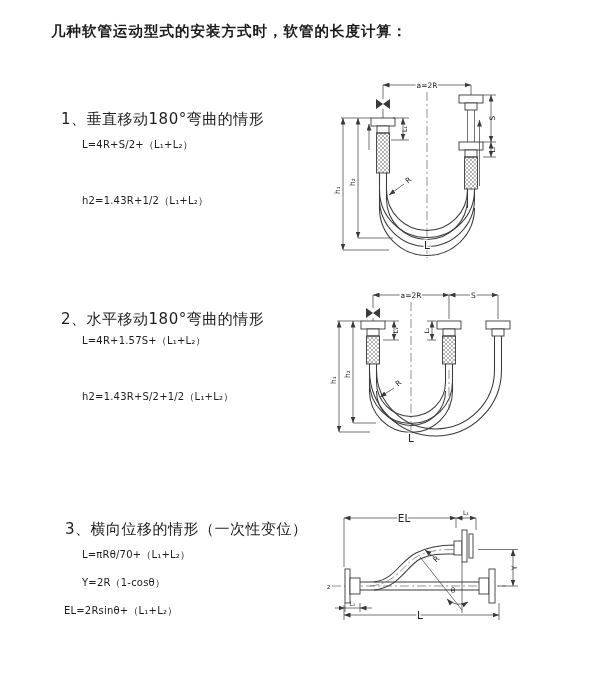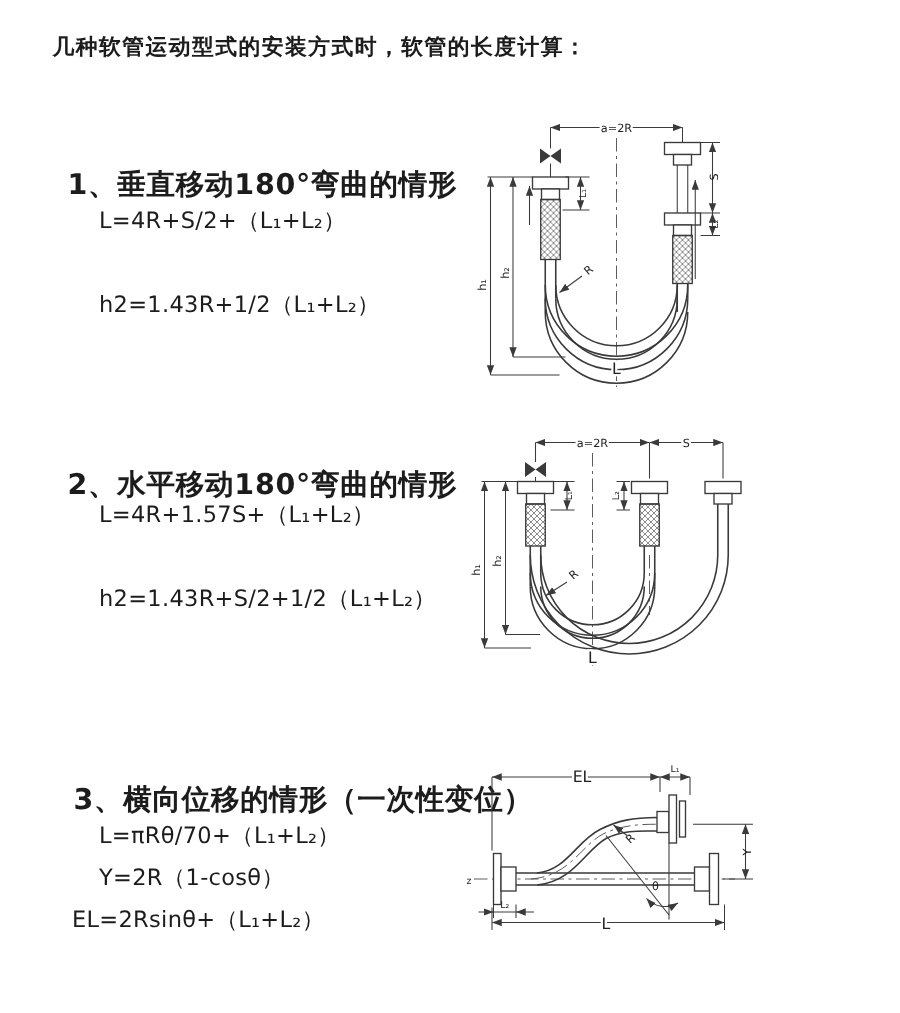--- a/index.html
+++ b/index.html
@@ -1,20 +1,20 @@
 <!DOCTYPE html>
 <html><head>
 <meta charset="utf-8">
 <style>
   html,body{margin:0;padding:0;}
   body{background:#ffffff;font-family:"DejaVu Sans",sans-serif;color:#1c1c1c;}
-  .page{position:relative;width:576px;height:675px;background:#fff;overflow:hidden;}
+  .page{position:relative;width:576px;height:675px;background:#fff;overflow:hidden;margin-left:16px;}
   .title{position:absolute;left:35px;top:22px;font-size:14.5px;font-weight:bold;letter-spacing:1px;}
-  .sec-h{position:absolute;font-size:19px;font-weight:bold;letter-spacing:0.5px;}
-  .formula{position:absolute;font-size:15px;letter-spacing:0.2px;}
+  .sec-h{position:absolute;font-size:15px;font-weight:normal;letter-spacing:0.5px;}
+  .formula{position:absolute;font-size:10px;letter-spacing:0.2px;}
   svg.diagram{position:absolute;}
   .ln{stroke:#3a3a3a;stroke-width:0.7;fill:none;}
   .dim{stroke:#3a3a3a;stroke-width:0.7;fill:none;}
   .hose{stroke:#3a3a3a;stroke-width:1.05;fill:none;}
   .fit{stroke:#3a3a3a;stroke-width:0.9;fill:#ffffff;}
   .braid{stroke:#3a3a3a;stroke-width:0.9;fill:url(#hatch);}
   .cl{stroke:#4a4a4a;stroke-width:0.6;stroke-dasharray:9 3 2 3;fill:none;}
   .solidfill{fill:#3a3a3a;stroke:none;}
   text{font-family:"DejaVu Sans",sans-serif;fill:#222;}
   .dlab{font-size:7.5px;}

